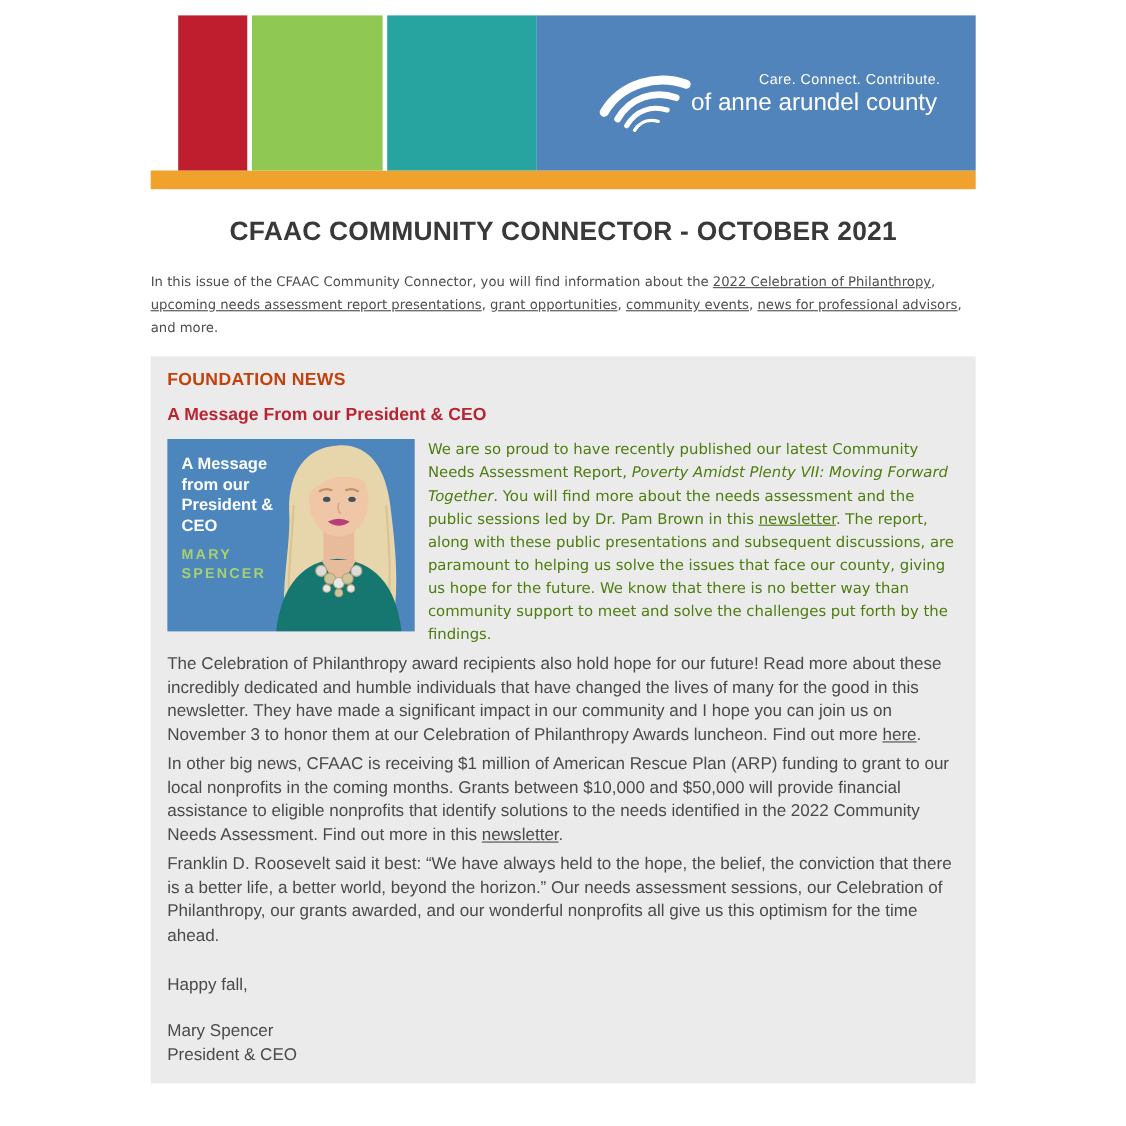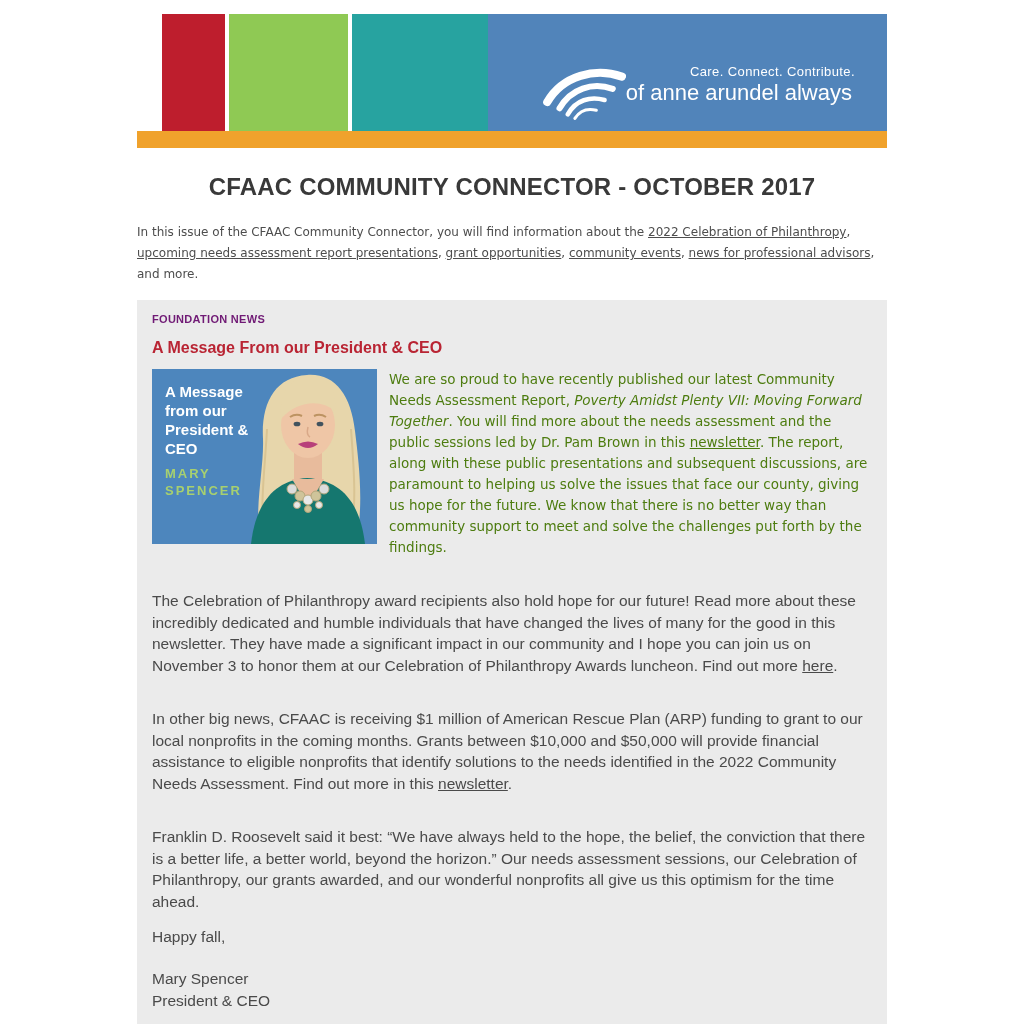--- a/index.html
+++ b/index.html
@@ -2,21 +2,21 @@
 <html><head>
 <meta charset="utf-8">
 <style>
   * { margin: 0; padding: 0; box-sizing: border-box; }
   body { background: #ffffff; font-family: "Liberation Sans", sans-serif; }
   .canvas { width: 1024px; height: 1024px; overflow: hidden; background: #ffffff; }
   .column { width: 750px; margin-left: 137px; padding-top: 14px; }
 
   
   .banner { width: 750px; }
-  .blocks { display: flex; height: 117px; padding-left: 25px; }
+  .blocks { display: flex; height: 141px; padding-left: 25px; }
   .block-red   { width: 63px; }
   .block-gap   { width: 4px; background: #ffffff; }
   .block-green { width: 119px; }
   .block-teal  { width: 136px; }
   .block-blue  { flex: 1; position: relative; }
   .orange-bar  { height: 17px; }
 
   .logo { position: absolute; right: 32px; top: 50px; display: flex; align-items: flex-start; }
   .swoosh { width: 92px; height: 66px; margin-top: 2px; }
   .logo-text { text-align: right; color: #ffffff; }
@@ -27,37 +27,37 @@
   
   .page-title { margin-top: 25px; text-align: center; font-size: 24px; font-weight: bold;
                 color: #393939; letter-spacing: 0.2px; }
   .intro { margin-top: 21px; font-family: "DejaVu Sans", sans-serif; font-size: 12px;
            line-height: 21px; color: #4d4d4d; }
 
   a.inline-link { color: inherit; text-decoration: underline; cursor: pointer; }
 
   
   .section-gray { margin-top: 15px; background: #ebebeb; padding: 13px 15px 15px 15px; }
-  .section-heading { font-size: 11px; font-weight: bold; color: #701a75; letter-spacing: 0.3px; }
+  .section-heading { font-size: 16px; font-weight: bold; color: #c2410c; letter-spacing: 0.3px; }
   .article-heading { margin-top: 14px; font-size: 16px; font-weight: bold; color: #b92433; }
 
   .media { margin-top: 12px; overflow: hidden; }
   .ceo-card { float: left; width: 225px; height: 175px; margin-right: 12px; margin-bottom: 6px;
               position: relative; overflow: hidden; }
   .card-heading { position: absolute; left: 13px; top: 13px; width: 86px; color: #ffffff;
                   font-size: 15px; line-height: 19px; font-weight: bold; }
   .card-name { position: absolute; left: 13px; top: 96px; width: 96px; color: #a7d06f;
                font-size: 13px; line-height: 17px; font-weight: bold; letter-spacing: 2px; }
   .portrait { position: absolute; right: 0; bottom: 0; width: 140px; height: 175px; }
 
   .lead { font-family: "DejaVu Sans", sans-serif; font-size: 13.5px; line-height: 21px;
           color: #4d7c0f; overflow: hidden; }
 
-  .para { margin-top: 32px; font-size: 15.5px; line-height: 21.5px; color: #4a4a4a; }
-  .signoff { margin-top: 16px; font-size: 15.5px; color: #4a4a4a; }
+  .para { margin-top: 5px; font-size: 15.5px; line-height: 21.5px; color: #4a4a4a; }
+  .signoff { margin-top: 26px; font-size: 15.5px; color: #4a4a4a; }
   .signature { margin-top: 22px; font-size: 15.5px; line-height: 21.5px; color: #4a4a4a; }
 </style>
 </head>
 <body>
 
 <div class="canvas">
   <div class="column">
 
     <div class="banner">
       <div class="blocks">
@@ -69,29 +69,29 @@
         <div class="block-blue" style="background: rgb(81, 132, 186);">
           <div class="logo">
             <svg class="swoosh" viewBox="0 0 90 64">
               <path d="M86,10 C60,1 28,9 13,35" stroke="#ffffff" stroke-width="8" fill="none" stroke-linecap="round"></path>
               <path d="M77,22 C57,15 36,22 25,41" stroke="#ffffff" stroke-width="6" fill="none" stroke-linecap="round"></path>
               <path d="M69,33 C55,29 41,33 33,47" stroke="#ffffff" stroke-width="4.5" fill="none" stroke-linecap="round"></path>
               <path d="M61,43 C53,41 45,43 40,51" stroke="#ffffff" stroke-width="3" fill="none" stroke-linecap="round"></path>
             </svg>
             <div class="logo-text">
               <div class="logo-tagline">Care. Connect. Contribute.</div>
-              <div class="logo-sub">of anne arundel always</div>
+              <div class="logo-sub">of anne arundel county</div>
             </div>
           </div>
         </div>
       </div>
       <div class="orange-bar" style="background: rgb(240, 162, 44);"></div>
     </div>
 
-    <h1 class="page-title">CFAAC COMMUNITY CONNECTOR - OCTOBER 2017</h1>
+    <h1 class="page-title">CFAAC COMMUNITY CONNECTOR - OCTOBER 2021</h1>
 
     <p class="intro">In this issue of the CFAAC Community Connector, you will find information about the <a class="inline-link" href="#">2022 Celebration of Philanthropy</a>, <a class="inline-link" href="#">upcoming needs assessment report presentations</a>, <a class="inline-link" href="#">grant opportunities</a>, <a class="inline-link" href="#">community events</a>, <a class="inline-link" href="#">news for professional advisors</a>, and more.</p>
 
     <div class="section-gray">
       <h2 class="section-heading">FOUNDATION NEWS</h2>
       <h3 class="article-heading">A Message From our President &amp; CEO</h3>
 
       <div class="media">
         <div class="ceo-card" style="background: rgb(77, 134, 189);">
           <svg class="portrait" viewBox="0 0 140 175">

